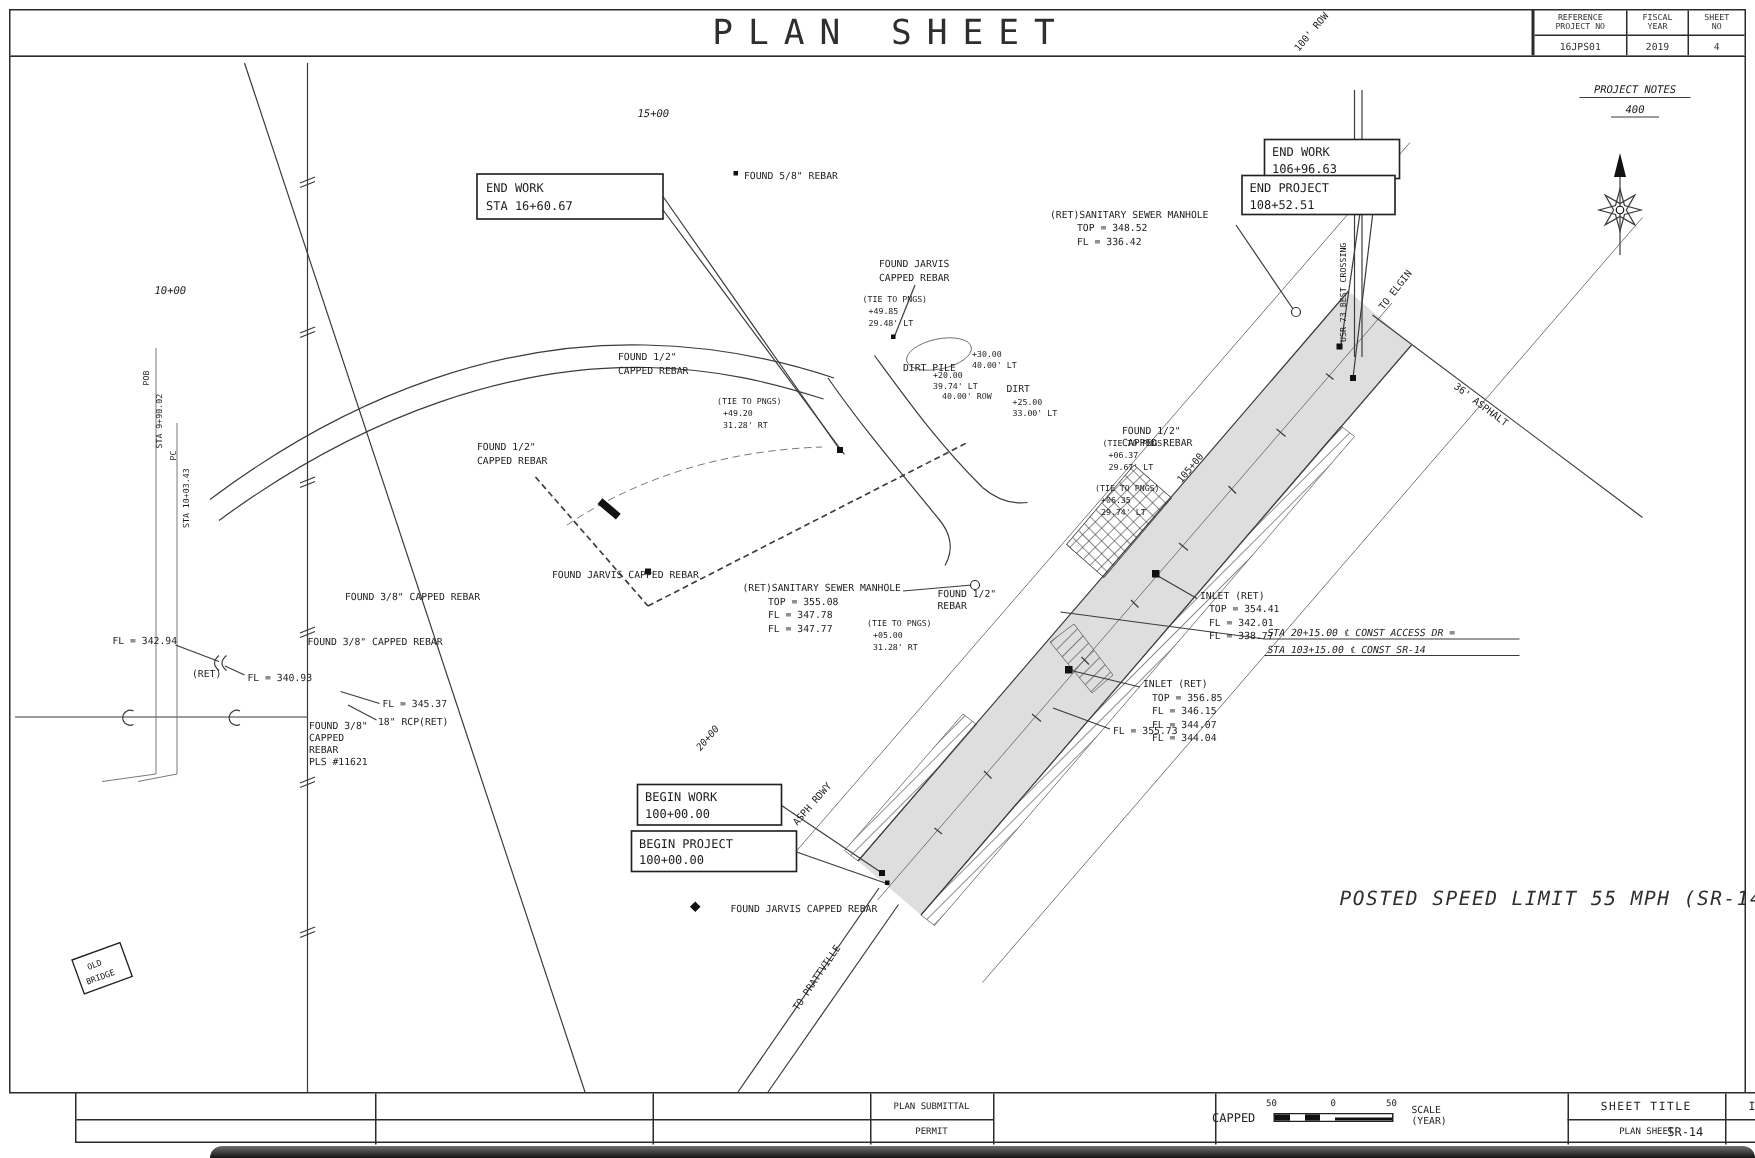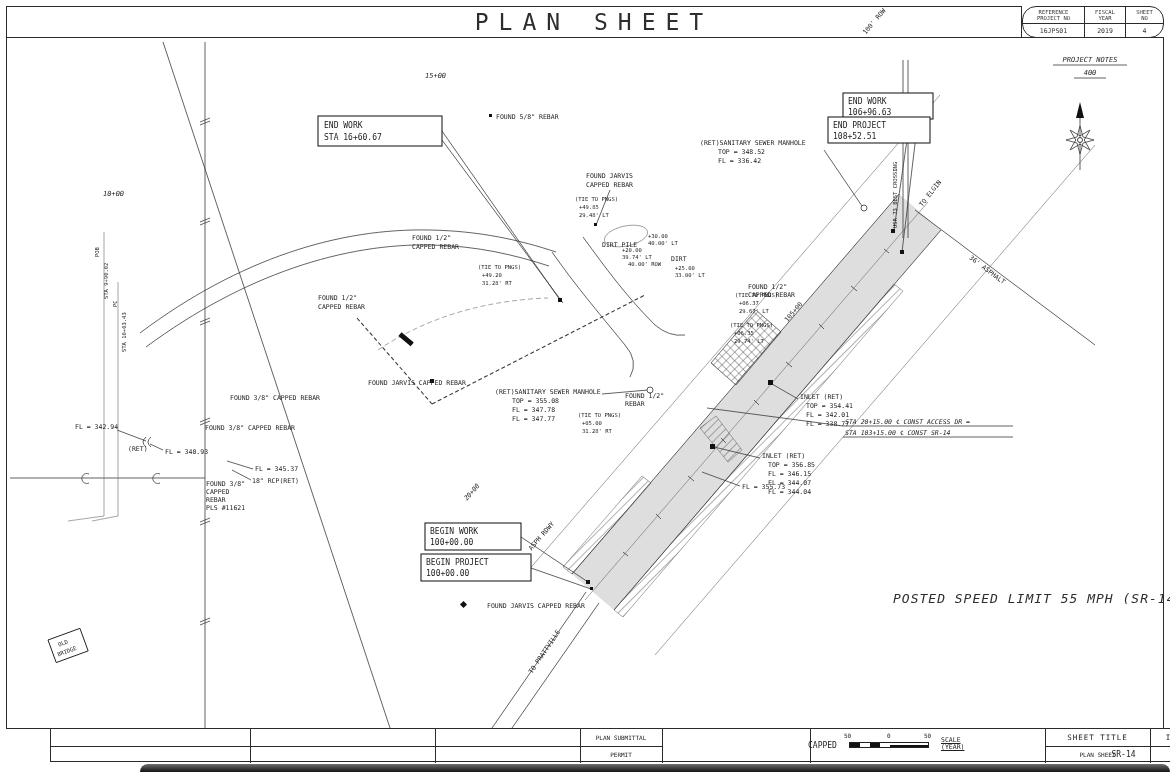--- a/index.html
+++ b/index.html
@@ -1,21 +1,21 @@
 <!DOCTYPE html>
 <html><head>
 <meta charset="utf-8">
 <style>
   html,body{margin:0;padding:0;background:#fff;}
   .page{position:relative;width:1170px;height:772px;background:#fff;overflow:hidden;
         font-family:"DejaVu Sans Mono",monospace;color:#222;}
   .frame{position:absolute;border:1.3px solid #2b2b2b;background:#fff;box-sizing:border-box;}
   .titlebar{left:6px;top:6px;width:1016px;height:32px;display:flex;align-items:center;justify-content:center;}
   .titlebar .t{font-size:23px;letter-spacing:10px;color:#2e2e2e;font-weight:400;padding-left:160px;}
-  .info{left:1022px;top:6px;width:142px;height:32px;display:grid;grid-template-columns:62px 41px 1fr;grid-template-rows:17px 1fr;border-radius:14px;}
+  .info{left:1022px;top:6px;width:142px;height:32px;display:grid;grid-template-columns:62px 41px 1fr;grid-template-rows:17px 1fr;}
   .info .c{border-right:1px solid #2b2b2b;display:flex;flex-direction:column;align-items:center;justify-content:center;
            font-size:5.5px;line-height:6px;color:#333;}
   .info .r1{border-bottom:1px solid #2b2b2b;}
   .info .last{border-right:none;}
   .info .v{font-size:6.5px;}
   .draw{left:6px;top:37px;width:1158px;height:692px;}
   .bottombar{left:6px;top:728px;width:1158px;height:34px;margin-left:44px;}
   .bb-v{position:absolute;top:0;width:0;height:34px;border-left:1px solid #2b2b2b;}
   .bb-h{position:absolute;height:0;border-top:1px solid #2b2b2b;top:17px;}
   .bb-txt{position:absolute;font-size:6px;color:#222;display:flex;align-items:center;justify-content:center;}
@@ -355,19 +355,19 @@
   <div style="position:absolute;left:924px;top:732px;font-size:6px;">50</div>
   <div class="scalebar">
     <div class="sb-b"></div>
     <div class="sb-w"></div>
     <div class="sb-b"></div>
     <div class="sb-w"></div>
     <div class="sb-r">
         <div></div>
       </div>
   </div>
-  <div style="position:absolute;left:941px;top:737px;font-size:6.5px;line-height:7px;text-decoration:underline;">
+  <div style="position:absolute;left:941px;top:737px;font-size:6.5px;line-height:7px;">
     <div>SCALE</div>
     <div>(YEAR)</div>
   </div>
 
   <div class="strip"></div>
 </div>
 
 </body></html>

